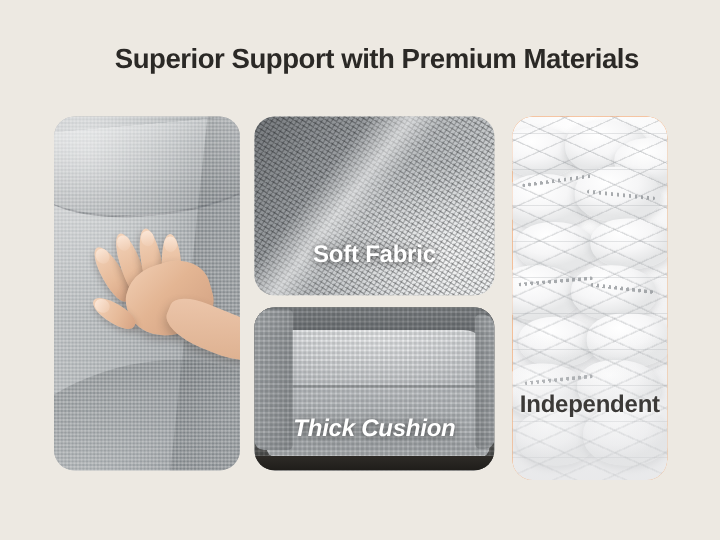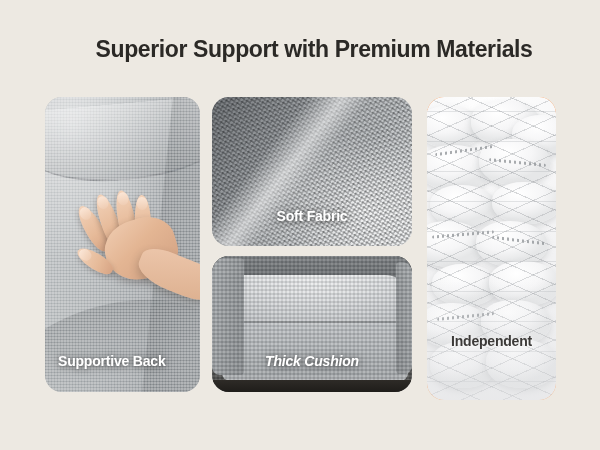--- a/index.html
+++ b/index.html
@@ -22,21 +22,21 @@
   }
 
   
   .panel{
     position:absolute; overflow:hidden;
     border-radius:17px; background:#BFC1C2;
   }
   .panel .media{ position:absolute; inset:0; }
   .caption{
     position:absolute; z-index:9;
-    color:#FFFFFF; font-weight:bold; font-size:14px;
+    color:#FFFFFF; font-weight:bold; font-size:20px;
     letter-spacing:-0.2px; line-height:1.18;
     text-shadow:0 1px 4px rgba(40,40,40,.55), 0 0 10px rgba(40,40,40,.35);
   }
 
   
   #p1{ left:45px; top:97px; width:155px; height:295px; }
   #p1 .cap{ left:13px; bottom:22px; }
   .sofa-back{
     position:absolute; inset:0;
     background:
@@ -235,21 +235,20 @@
       <div class="finger f4">
           <span class="nail"></span>
         </div>
       <div class="palm"></div>
       <div class="finger thumb">
           <span class="nail"></span>
         </div>
       <div class="wrist"></div>
     </div>
   </div>
-  <div class="caption cap">Supportive Back</div>
 </div>
 
 <div class="panel" id="p2">
   <div class="media">
     <div class="cloth">
       <div class="mesh"></div>
       <div class="fold"></div>
     </div>
   </div>
   <div class="caption cap">Soft Fabric</div>

